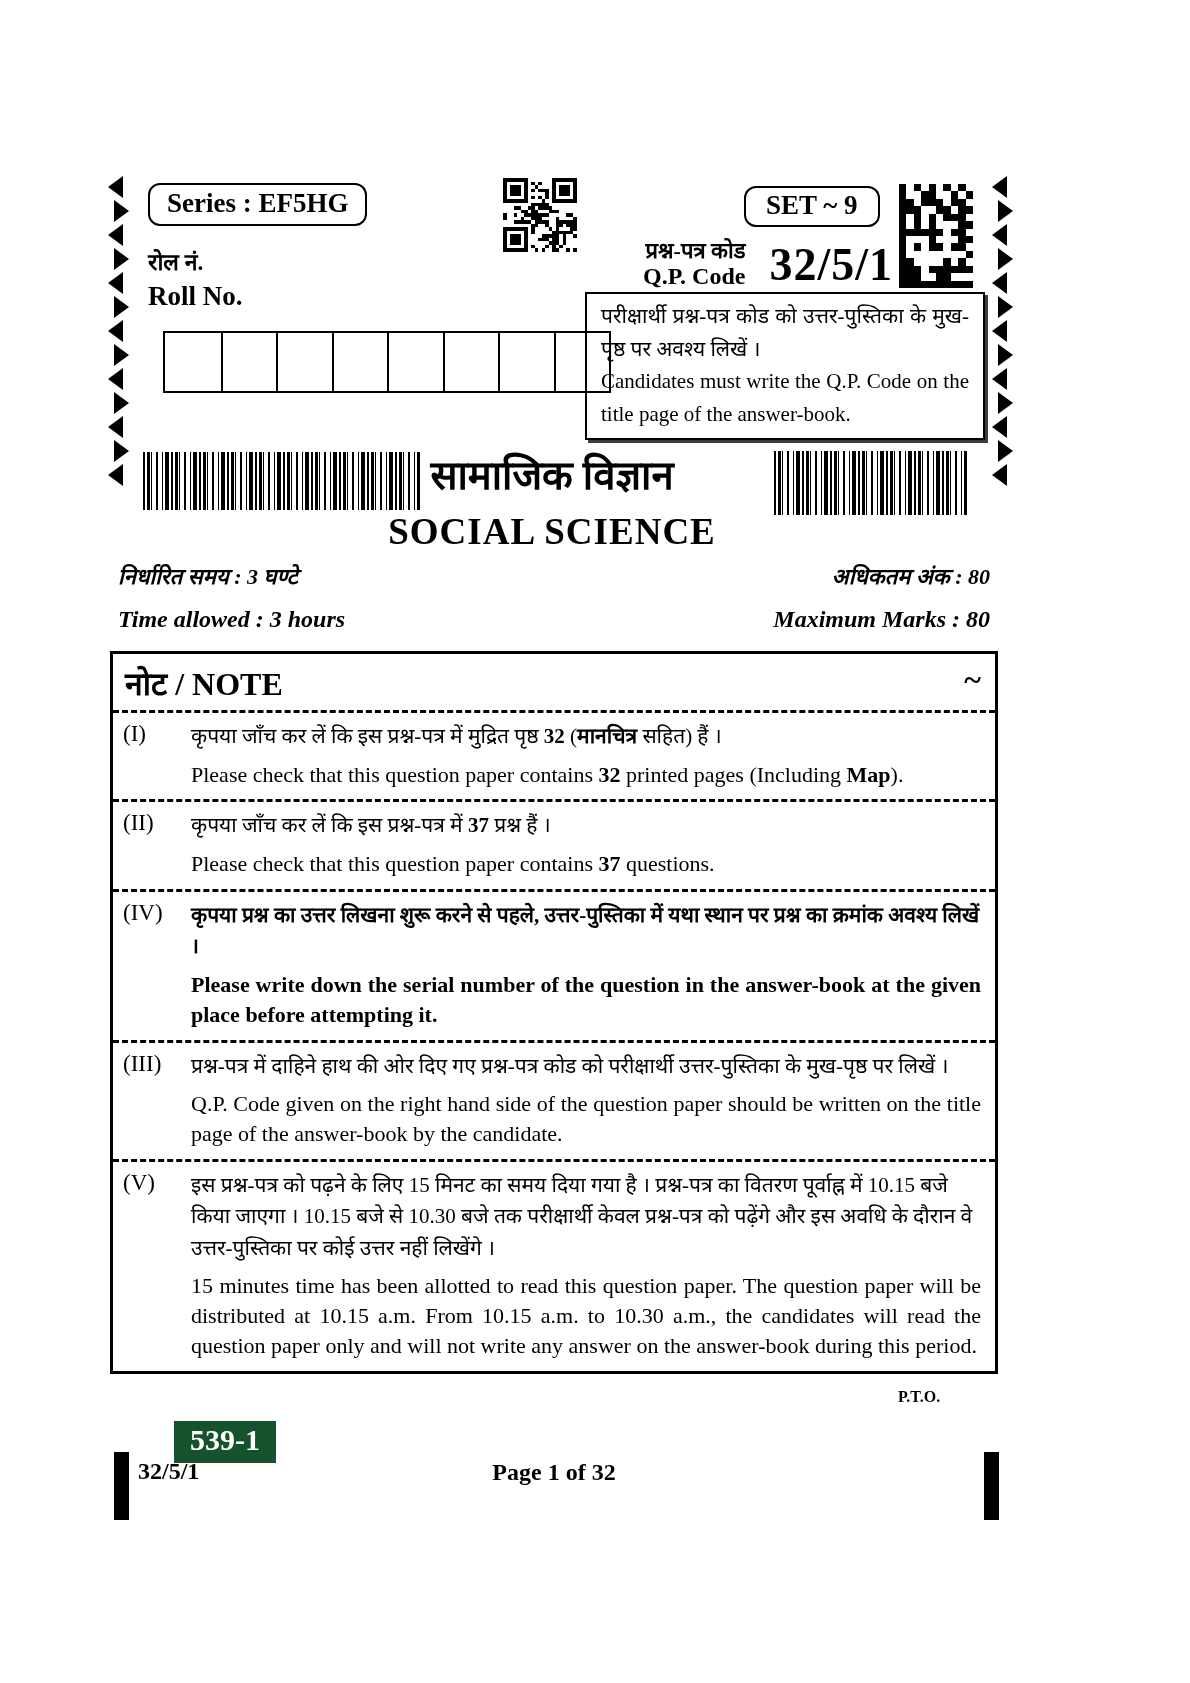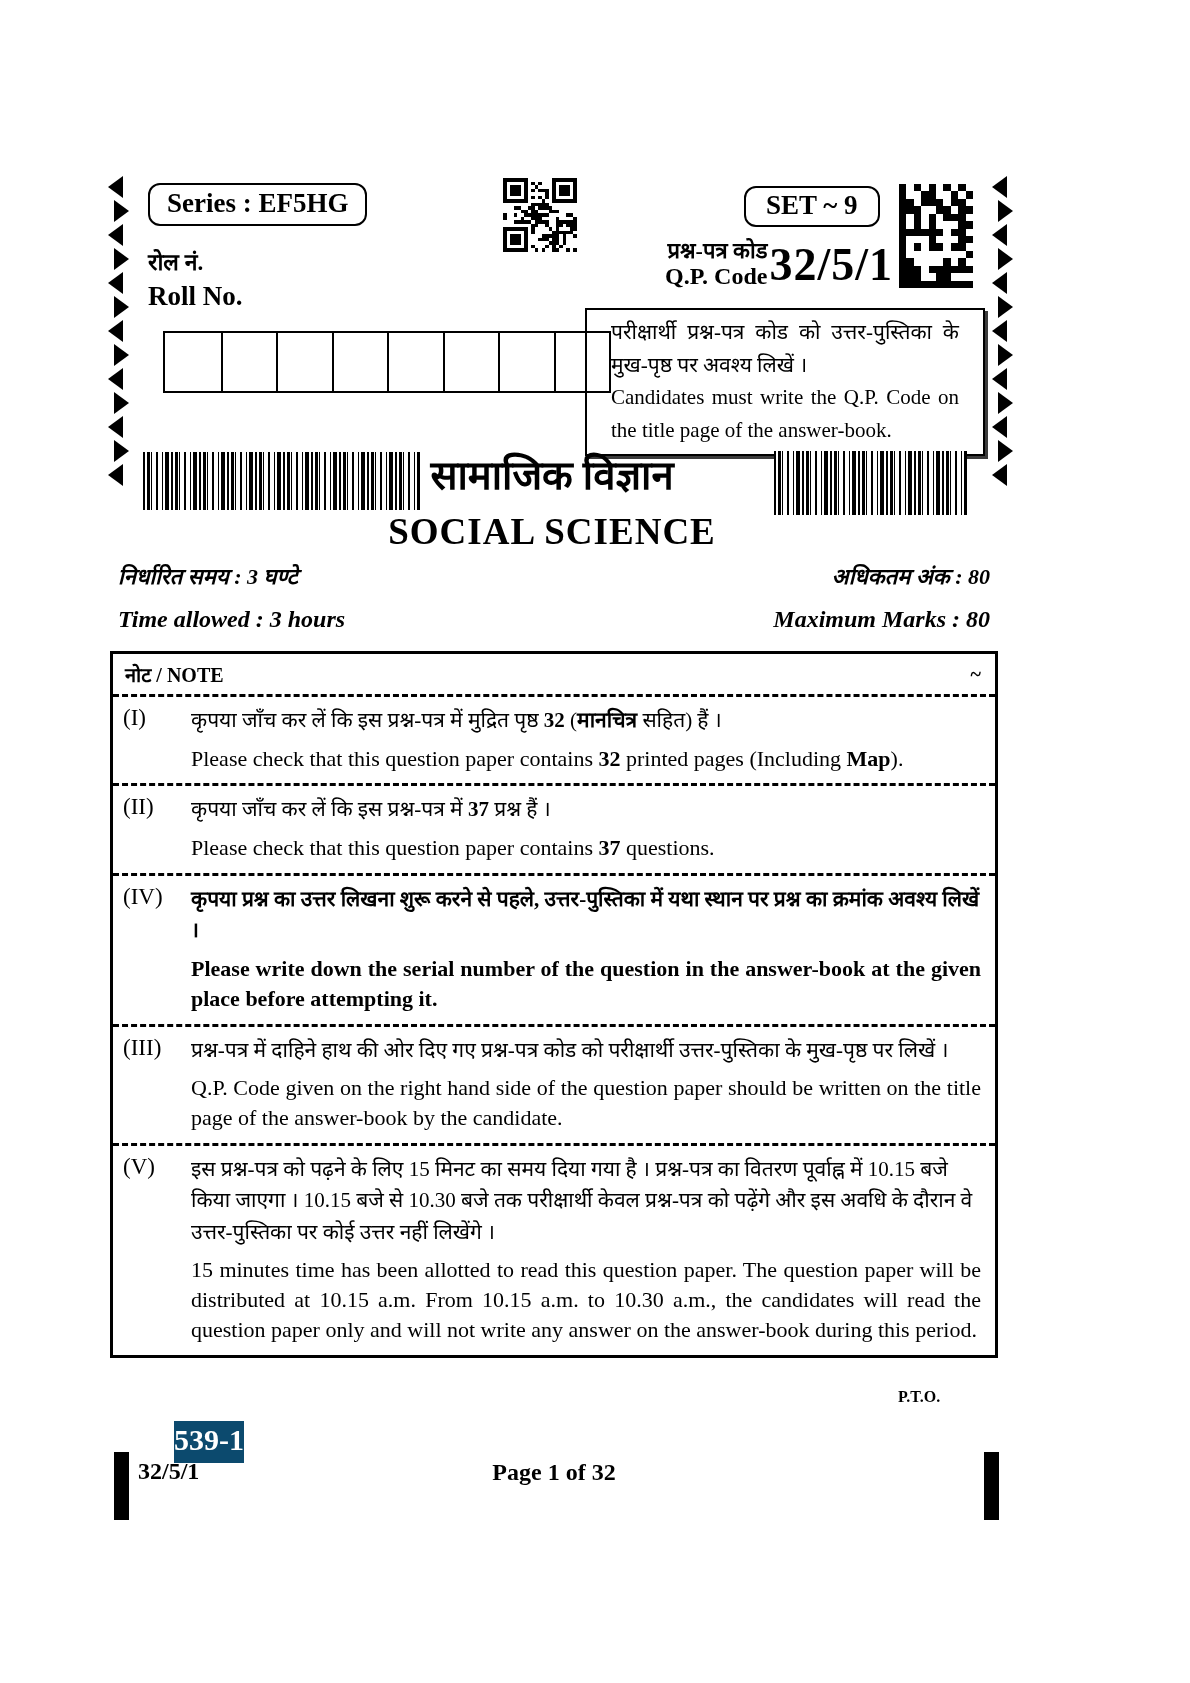--- a/index.html
+++ b/index.html
@@ -22,61 +22,61 @@
            padding:2px 20px 4px;font-size:27px;font-weight:bold;}
   .dm{position:absolute;left:899px;top:184px;width:74px;height:104px;}
   .roll-hi{position:absolute;left:148px;top:245px;font-size:23px;font-weight:600;}
   .roll-en{position:absolute;left:148px;top:281px;font-size:27px;font-weight:bold;}
   .roll-grid{position:absolute;left:163px;top:331px;width:448px;height:62px;
              display:grid;grid-template-columns:repeat(8,1fr);border:2.5px solid #000;box-sizing:border-box;}
   .roll-cell{border-left:2px solid #000;}
   .roll-cell:first-child{border-left:none;}
 
   .qp-block{position:absolute;left:585px;top:238px;width:308px;display:flex;
-            justify-content:flex-end;align-items:center;gap:2px;}
+            justify-content:flex-end;align-items:center;gap:24px;}
   .qp-labels{text-align:right;line-height:1.15;}
   .qp-label-hi{font-size:22px;font-weight:700;}
   .qp-label-en{font-size:24px;font-weight:bold;}
   .qp-value{font-size:46px;font-weight:bold;letter-spacing:1px;}
 
-  .candidate-box{position:absolute;left:585px;top:308px;width:400px;box-sizing:border-box;
+  .candidate-box{position:absolute;left:585px;top:292px;width:400px;box-sizing:border-box;
                  border:2px solid #000;box-shadow:3px 3px 0 0 #3c3c3c;
-                 padding:6px 24px 8px;font-size:21px;line-height:1.55;text-align:justify;}
+                 padding:6px 14px 8px;font-size:21px;line-height:1.55;text-align:justify;}
   .candidate-box .hi{display:block;}
   .candidate-box .en{display:block;}
 
   
   .barcode{position:absolute;background-image:repeating-linear-gradient(90deg,
       #000 0 2px,#fff 2px 4px,#000 4px 7px,#fff 7px 8px,#000 8px 9px,#fff 9px 13px,
       #000 13px 15px,#fff 15px 19px,#000 19px 20px,#fff 20px 22px,#000 22px 26px,#fff 26px 28px);}
   .barcode-left{left:143px;top:452px;width:277px;height:58px;}
   .barcode-right{left:774px;top:451px;width:193px;height:64px;}
   .title-band{position:absolute;left:108px;width:888px;text-align:center;}
   .subject-hi{top:446px;font-size:40px;font-weight:bold;}
   .subject-en{top:510px;font-size:37px;font-weight:bold;letter-spacing:1px;}
 
   .tm-wrap{position:absolute;left:118px;top:560px;width:872px;}
   .tm-row{display:flex;justify-content:space-between;}
   .tm-hi{font-size:22px;font-style:italic;font-weight:600;}
   .tm-en{font-size:24px;font-style:italic;font-weight:bold;margin-top:16px;}
 
   
   .note-table{position:absolute;left:110px;top:651px;width:888px;box-sizing:border-box;border:3px solid #000;}
-  .note-header{display:flex;justify-content:space-between;align-items:center;
-               padding:7px 14px 6px 12px;font-size:20px;font-weight:bold;}
+  .note-header{display:flex;justify-content:space-between;
+               padding:7px 14px 6px 12px;font-size:32px;font-weight:bold;}
   .note-row{border-top:3px dashed #000;display:grid;grid-template-columns:64px 1fr;
             padding:8px 14px 10px 10px;column-gap:4px;}
   .note-num{font-size:23px;}
   .note-hi{font-size:21px;line-height:1.5;}
   .note-en{font-size:22px;line-height:1.36;text-align:justify;margin-top:7px;}
   .note-en b,.note-hi b{font-weight:bold;}
 
   
-  .footer-badge{position:absolute;left:174px;top:1421px;background:#0c4a6e;color:#fff;
-                font-size:30px;font-weight:bold;padding:2px 0 6px;}
+  .footer-badge{position:absolute;left:174px;top:1421px;background:#14532d;color:#fff;
+                font-size:30px;font-weight:bold;padding:2px 16px 6px;}
   .footer-bar{position:absolute;top:1452px;width:15px;height:68px;background:#000;}
   .footer-bar-left{left:114px;}
   .footer-bar-right{left:984px;}
   .footer-code{position:absolute;left:138px;top:1458px;font-size:24px;font-weight:bold;}
   .footer-page{position:absolute;left:110px;top:1459px;width:888px;text-align:center;
                font-size:24px;font-weight:bold;}
   .footer-pto{position:absolute;left:898px;top:1388px;font-size:16px;font-weight:bold;}
 </style>
 </head>
 <body>

